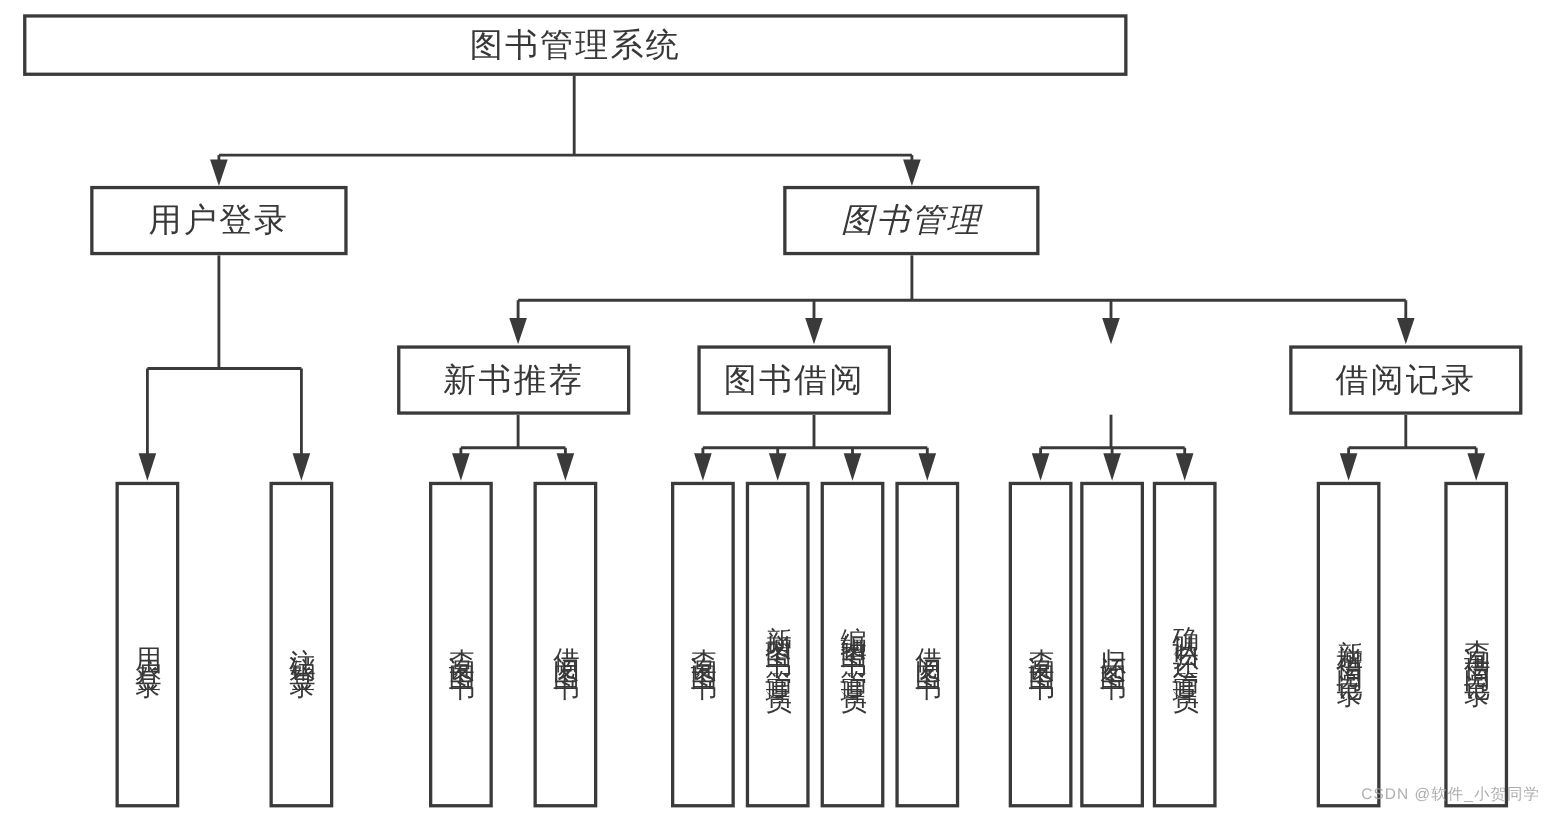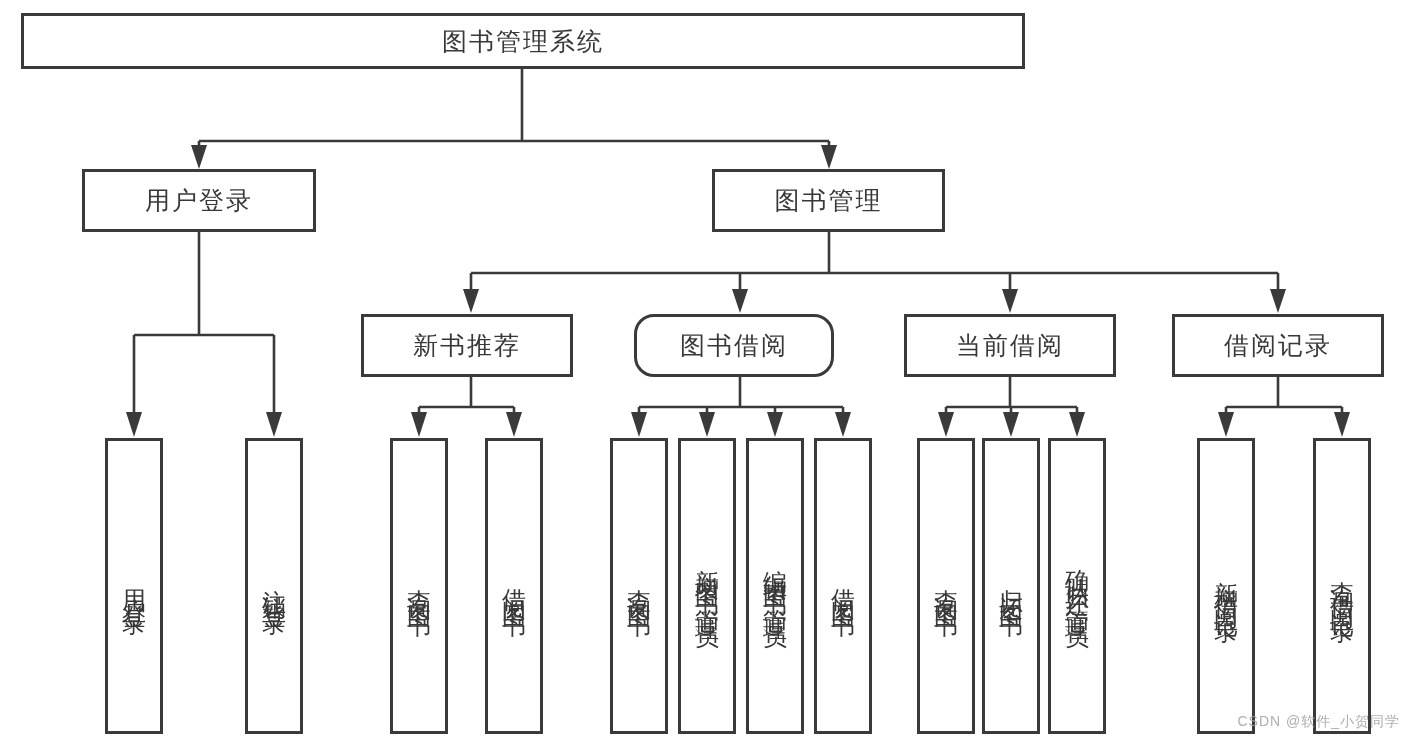--- a/index.html
+++ b/index.html
@@ -22,21 +22,21 @@
     position: absolute;
     box-sizing: border-box;
     background: #ffffff;
     border: 3px solid #3a3a3a;
     display: flex;
     align-items: center;
     justify-content: center;
     z-index: 2;
   }
   .node.h {
-    font-size: 25px;
+    font-size: 30px;
     letter-spacing: 2px;
     white-space: nowrap;
   }
   .node.v {
     writing-mode: vertical-rl;
     font-size: 24px;
     letter-spacing: 8px;
     line-height: 1;
   }
   .watermark {
@@ -124,25 +124,24 @@
       <polygon points="1069,412 1085,412 1077,437"></polygon>
 
       <polygon points="1218,412 1234,412 1226,437"></polygon>
       <polygon points="1334,412 1350,412 1342,437"></polygon>
     </g>
   </svg>
 
   <div class="node h" style="left:21px; top:13px; width:1004px; height:56px;">图书管理系统</div>
 
   <div class="node h" style="left:82px; top:169px; width:234px; height:63px;">用户登录</div>
-  <div class="node h" style="left:712px; top:169px; width:233px; height:63px;">图书管理</div>
+  <div class="node h" style="left:712px; top:169px; width:233px; height:63px;font-style:italic;">图书管理</div>
 
   <div class="node h" style="left:361px; top:314px; width:212px; height:63px;">新书推荐</div>
-  <div class="node h" style="left:634px; top:314px; width:200px; height:63px;border-radius:20px;">图书借阅</div>
-  <div class="node h" style="left:904px; top:314px; width:212px; height:63px;">当前借阅</div>
+  <div class="node h" style="left:634px; top:314px; width:176px; height:63px;">图书借阅</div>
   <div class="node h" style="left:1172px; top:314px; width:212px; height:63px;">借阅记录</div>
 
   <div class="node v" style="left:105px; top:438px; width:58px; height:296px;">用户登录</div>
   <div class="node v" style="left:245px; top:438px; width:58px; height:296px;">注销登录</div>
 
   <div class="node v" style="left:390px; top:438px; width:58px; height:296px;">查询图书</div>
   <div class="node v" style="left:485px; top:438px; width:58px; height:296px;">借阅图书</div>
 
   <div class="node v" style="left:610px; top:438px; width:58px; height:296px;">查询图书</div>
   <div class="node v" style="left:678px; top:438px; width:58px; height:296px;">新增图书（管理员）</div>

